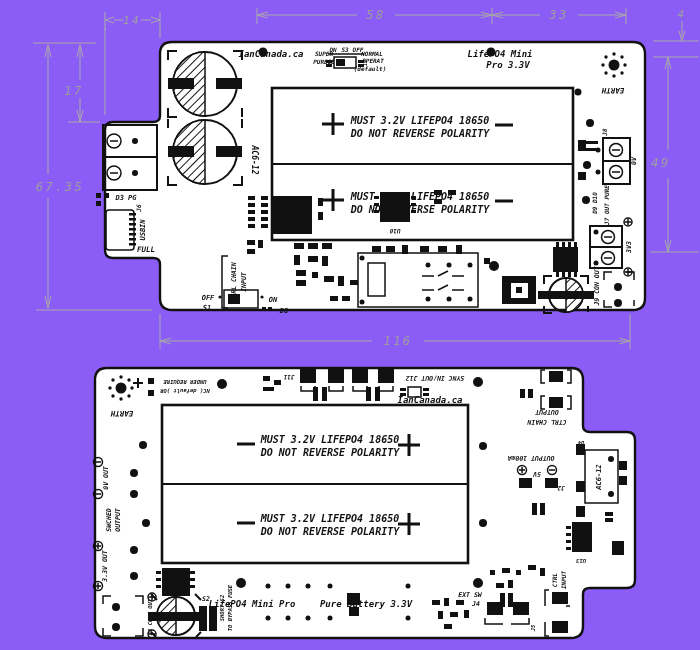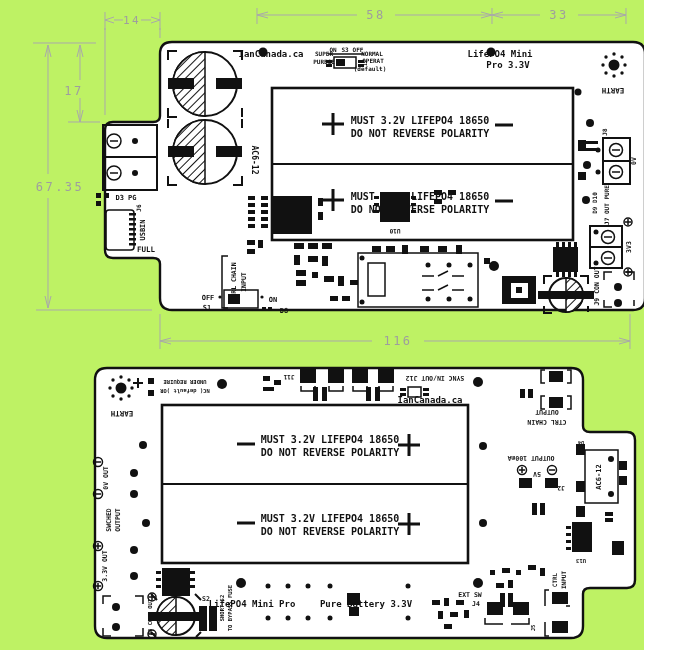--- a/index.html
+++ b/index.html
@@ -1,16 +1,16 @@
 <!DOCTYPE html>
 <html><head>
 <meta charset="utf-8">
 <style>
   html,body{margin:0;padding:0;background:#fff;}
-  #canvas{position:relative;width:644px;height:650px;background:#bef264;overflow:hidden;}
+  #canvas{position:relative;width:700px;height:650px;background:#8b5cf6;overflow:hidden;font-style:italic;}
   svg text{font-family:"DejaVu Sans Mono",monospace;font-weight:bold;fill:#111;text-anchor:middle;}
   svg text.dt{fill:#9e9e9e;font-weight:normal;letter-spacing:2.5px;}
   .o{fill:#fff;stroke:#111;stroke-width:2.4;}
   .c1{fill:none;stroke:#111;stroke-width:1.5;}
   .c2{fill:none;stroke:#111;stroke-width:2;}
   .w3{fill:none;stroke:#111;stroke-width:3;}
   .b{fill:#111;stroke:none;}
   .d{stroke:#a9a9a9;stroke-width:1;fill:none;}
 </style>
 </head>

